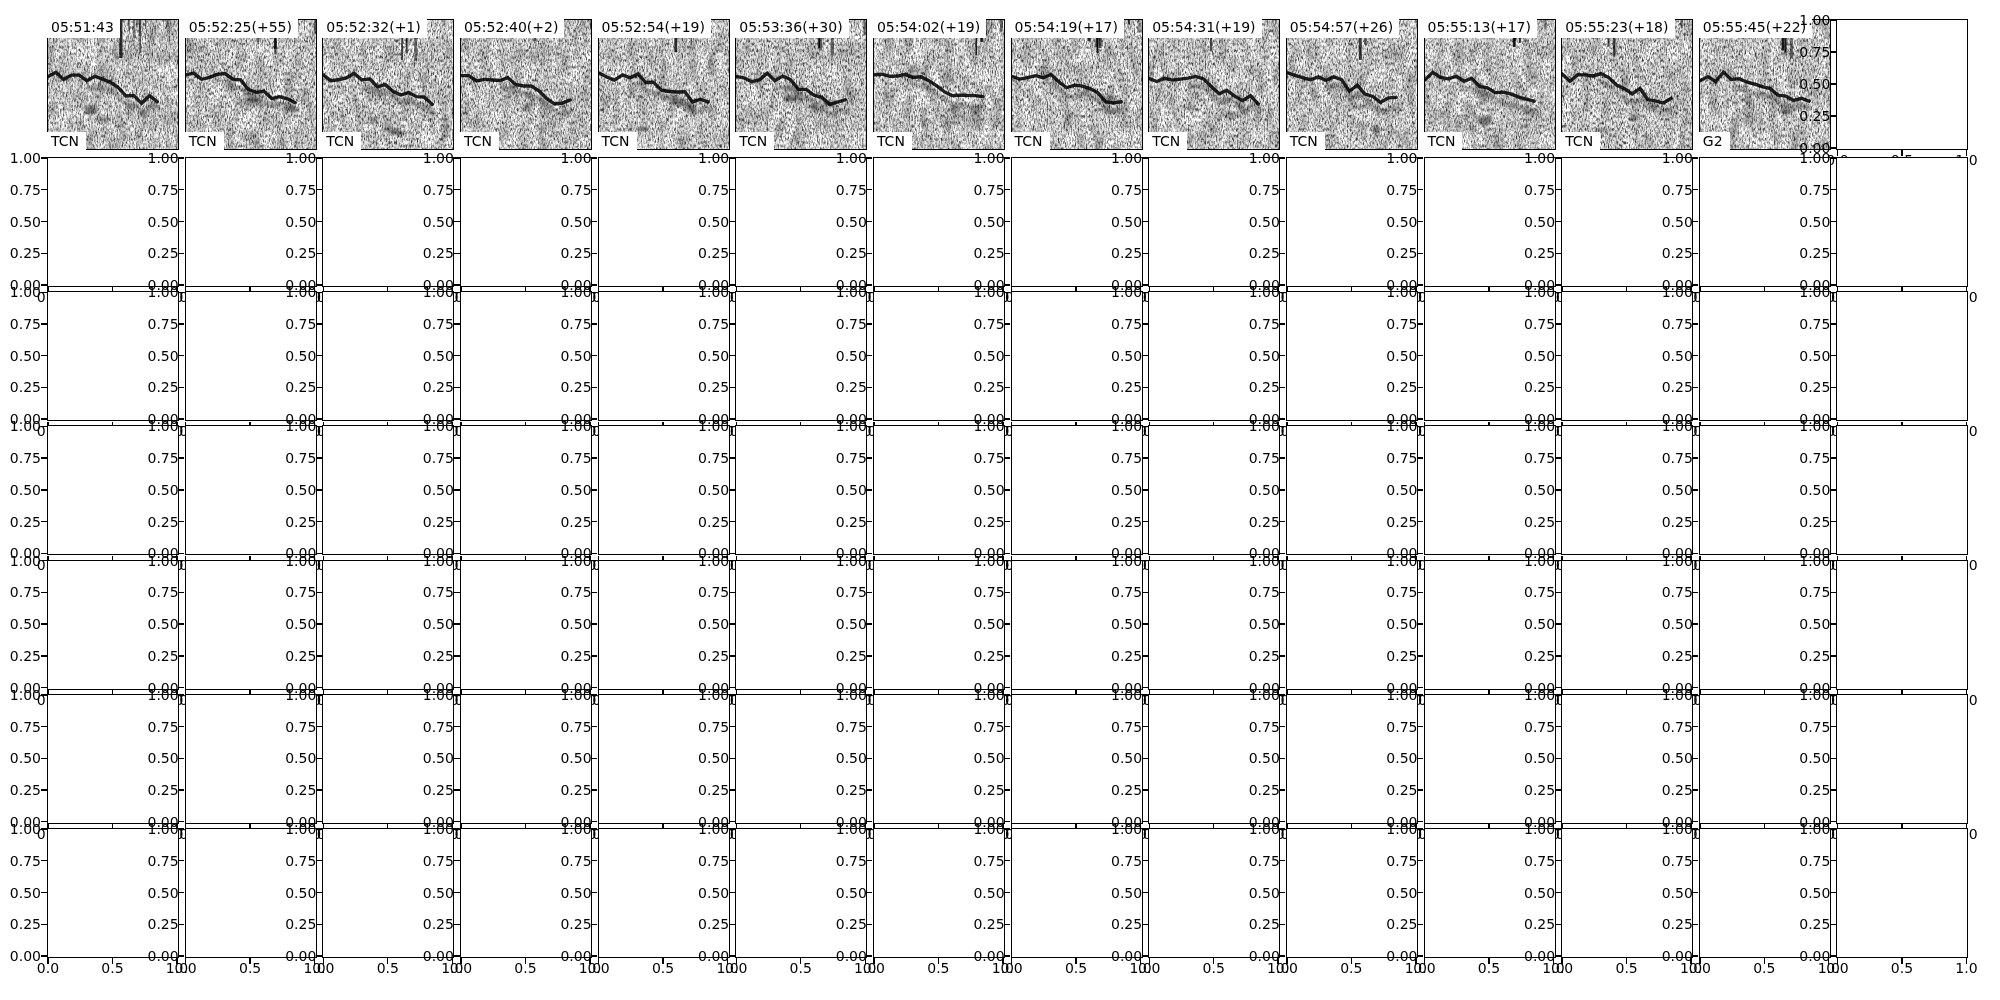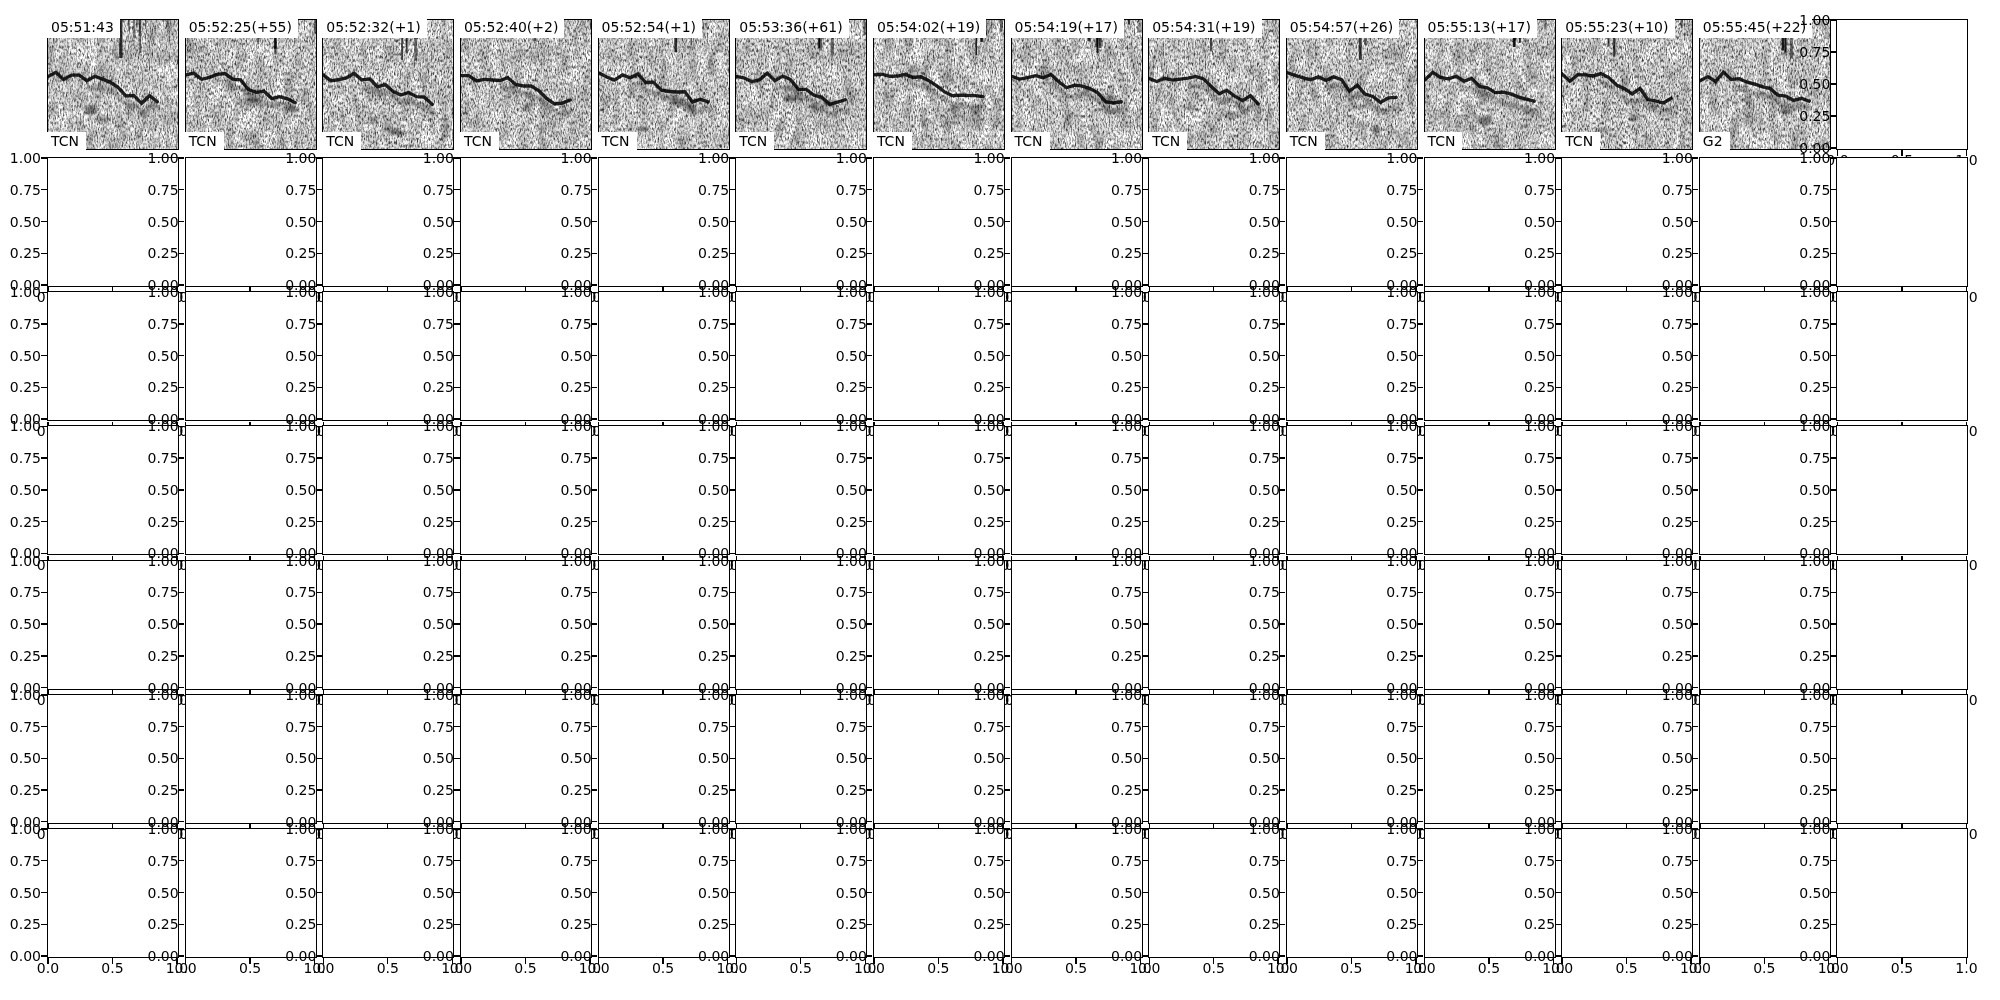--- a/index.html
+++ b/index.html
@@ -252,21 +252,21 @@
           <g fill="none" stroke="#000">
             <path d="M0.0,53.9 L7.9,57.9 L15.8,61.1 L23.8,55.8 L31.7,58.7 L39.6,54.6 L47.5,63.5 L55.4,63.4 L63.4,71.3 L71.3,72.6 L79.2,73.1 L87.1,72.9 L95.0,83.2 L103.0,80.5 L110.9,83.1" stroke-width="3.4" stroke-linecap="round" opacity="0.85" filter="url(#bl4)"></path>
             <path d="M39.6,62.6 L50.5,74.8 L58.4,73.4 L66.4,79.3 L74.3,80.9 L82.2,85.5 L90.1,85.0 L98.0,95.5 L106.0,89.7 L113.9,91.2" stroke-width="5" opacity="0.3" filter="url(#bl24)"></path>
           </g>
           <g filter="url(#bl24)">
             <ellipse cx="44.6" cy="110.3" rx="6.5" ry="2.1" opacity="0.50"></ellipse>
             <ellipse cx="91.7" cy="88.1" rx="7.6" ry="5.2" opacity="0.28"></ellipse>
             <ellipse cx="81.5" cy="81.2" rx="6.7" ry="4.7" opacity="0.24"></ellipse>
           </g>
         </svg></div>
-      <span class="ts">05:52:54(+1)</span>
+      <span class="ts">05:52:54(+19)</span>
       <span class="ml">TCN</span>
     </div>
     <div class="cell spec" style="left: 735.25px; top: 19px; width: 132px; height: 131px; z-index: 15;">
       <div class="noise"><svg width="100%" height="100%" viewBox="0 0 132 131" preserveAspectRatio="none">
           <defs>
             <filter id="gf5" x="0" y="0" width="100%" height="100%">
               <feTurbulence type="fractalNoise" baseFrequency="0.7 0.3" numOctaves="2" seed="150"></feTurbulence>
               <feColorMatrix type="matrix" values="0 0 0 0 0  0 0 0 0 0  0 0 0 0 0  1.3 1.3 1.3 0 -1.72"></feColorMatrix>
             </filter>
             <filter id="co5" x="0" y="0" width="100%" height="100%">
@@ -297,21 +297,21 @@
           <g fill="none" stroke="#000">
             <path d="M0.0,57.2 L7.9,58.7 L15.8,62.5 L23.8,60.8 L31.7,54.0 L39.6,61.6 L47.5,56.9 L55.4,60.5 L63.4,70.4 L71.3,70.4 L79.2,76.4 L87.1,78.5 L95.0,85.6 L103.0,83.4 L110.9,81.0" stroke-width="3.4" stroke-linecap="round" opacity="0.85" filter="url(#bl5)"></path>
             <path d="M39.6,69.6 L50.5,68.6 L58.4,69.4 L66.4,79.1 L74.3,78.2 L82.2,89.1 L90.1,91.2 L98.0,96.3 L106.0,91.2 L113.9,93.6" stroke-width="5" opacity="0.3" filter="url(#bl25)"></path>
           </g>
           <g filter="url(#bl25)">
             <ellipse cx="95.1" cy="85.1" rx="6.6" ry="3.7" opacity="0.43"></ellipse>
             <ellipse cx="79.1" cy="89.4" rx="3.4" ry="4.2" opacity="0.40"></ellipse>
             <ellipse cx="56.0" cy="79.5" rx="7.2" ry="3.4" opacity="0.48"></ellipse>
           </g>
         </svg></div>
-      <span class="ts">05:53:36(+61)</span>
+      <span class="ts">05:53:36(+30)</span>
       <span class="ml">TCN</span>
     </div>
     <div class="cell spec" style="left: 872.9px; top: 19px; width: 132px; height: 131px; z-index: 16;">
       <div class="noise"><svg width="100%" height="100%" viewBox="0 0 132 131" preserveAspectRatio="none">
           <defs>
             <filter id="gf6" x="0" y="0" width="100%" height="100%">
               <feTurbulence type="fractalNoise" baseFrequency="0.7 0.3" numOctaves="2" seed="179"></feTurbulence>
               <feColorMatrix type="matrix" values="0 0 0 0 0  0 0 0 0 0  0 0 0 0 0  1.3 1.3 1.3 0 -1.72"></feColorMatrix>
             </filter>
             <filter id="co6" x="0" y="0" width="100%" height="100%">
@@ -580,21 +580,21 @@
           <g fill="none" stroke="#000">
             <path d="M0.0,54.7 L7.9,62.2 L15.8,55.7 L23.8,55.7 L31.7,56.8 L39.6,54.4 L47.5,58.4 L55.4,66.0 L63.4,69.8 L71.3,75.1 L79.2,69.5 L87.1,80.8 L95.0,82.2 L103.0,84.3 L110.9,79.5" stroke-width="3.4" stroke-linecap="round" opacity="0.85" filter="url(#bl11)"></path>
             <path d="M39.6,62.4 L50.5,68.7 L58.4,76.3 L66.4,82.7 L74.3,82.8 L82.2,81.2 L90.1,89.2 L98.0,93.7 L106.0,91.7 L113.9,89.9" stroke-width="5" opacity="0.3" filter="url(#bl211)"></path>
           </g>
           <g filter="url(#bl211)">
             <ellipse cx="41.4" cy="111.8" rx="7.7" ry="2.4" opacity="0.32"></ellipse>
             <ellipse cx="94.5" cy="86.2" rx="3.6" ry="3.8" opacity="0.36"></ellipse>
             <ellipse cx="72.3" cy="99.2" rx="4.4" ry="3.0" opacity="0.33"></ellipse>
           </g>
         </svg></div>
-      <span class="ts">05:55:23(+10)</span>
+      <span class="ts">05:55:23(+18)</span>
       <span class="ml">TCN</span>
     </div>
     <div class="cell spec" style="left: 1698.8px; top: 19px; width: 132px; height: 131px; z-index: 22;">
       <div class="noise"><svg width="100%" height="100%" viewBox="0 0 132 131" preserveAspectRatio="none">
           <defs>
             <filter id="gf12" x="0" y="0" width="100%" height="100%">
               <feTurbulence type="fractalNoise" baseFrequency="0.7 0.3" numOctaves="2" seed="353"></feTurbulence>
               <feColorMatrix type="matrix" values="0 0 0 0 0  0 0 0 0 0  0 0 0 0 0  1.3 1.3 1.3 0 -1.72"></feColorMatrix>
             </filter>
             <filter id="co12" x="0" y="0" width="100%" height="100%">

